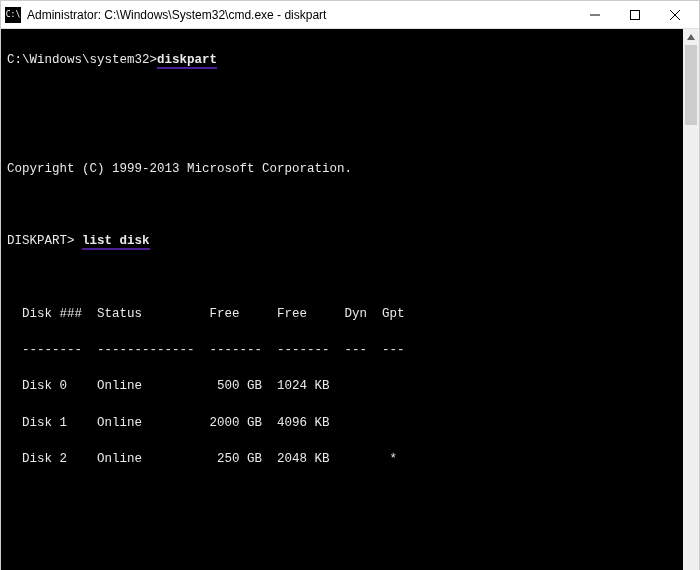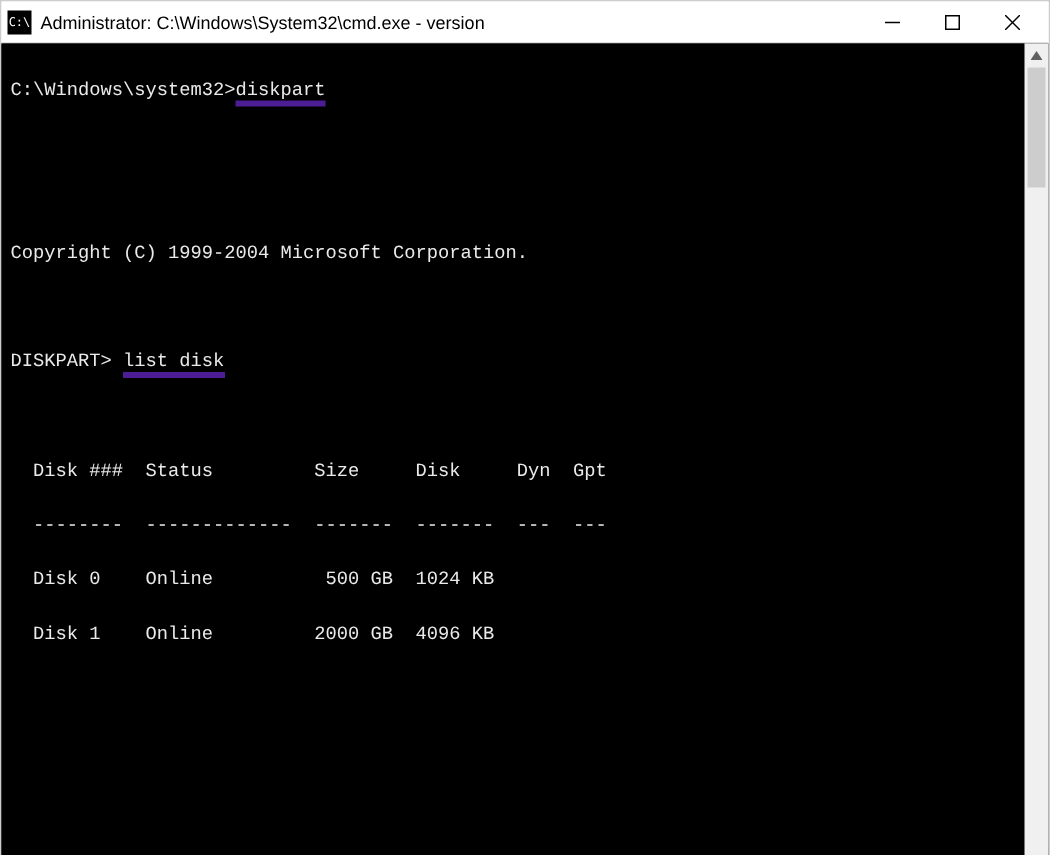--- a/index.html
+++ b/index.html
@@ -85,31 +85,32 @@
   }
   .scroll-thumb {
     position: absolute;
     top: 16px;
     left: 2px;
     width: 12px;
     height: 80px;
     background: #cdcdcd;
   }
   .underline-red {
-    border-bottom: 4px solid #4c1d95;
+    border-bottom: 2px solid #4c1d95;
+    font-weight: bold;
   }
   .line { display: block; }
 </style>
 </head>
 <body>
 
 <div class="window">
   <div class="titlebar">
     <div class="app-icon">C:\</div>
-    <div class="title">Administrator: C:\Windows\System32\cmd.exe - version</div>
+    <div class="title">Administrator: C:\Windows\System32\cmd.exe - diskpart</div>
     <div class="win-controls">
       <div class="win-btn">
         <svg width="10" height="10">
             <line x1="0" y1="5" x2="10" y2="5" stroke="#000" stroke-width="1"></line>
           </svg>
       </div>
       <div class="win-btn">
         <svg width="10" height="10">
             <rect x="0.5" y="0.5" width="9" height="9" fill="none" stroke="#000" stroke-width="1"></rect>
           </svg>
@@ -121,28 +122,29 @@
           </svg>
       </div>
     </div>
   </div>
 
   <div class="console-wrap">
     <div class="console">
 <span class="line"><span>C:\Windows\system32&gt;</span><span class="underline-red">diskpart</span></span>
 <span class="line"> </span>
 <span class="line"> </span>
-<span class="line">Copyright (C) 1999-2004 Microsoft Corporation.</span>
+<span class="line">Copyright (C) 1999-2013 Microsoft Corporation.</span>
 <span class="line"> </span>
 <span class="line"><span>DISKPART&gt; </span><span class="underline-red">list disk</span></span>
 <span class="line"> </span>
-<span class="line">  Disk ###  Status         Size     Disk     Dyn  Gpt</span>
+<span class="line">  Disk ###  Status         Free     Free     Dyn  Gpt</span>
 <span class="line">  --------  -------------  -------  -------  ---  ---</span>
 <span class="line">  Disk 0    Online          500 GB  1024 KB</span>
 <span class="line">  Disk 1    Online         2000 GB  4096 KB</span>
+<span class="line">  Disk 2    Online          250 GB  2048 KB        *</span>
 <span class="line"> </span>
 
 
 
 
 
 
 
 
 

